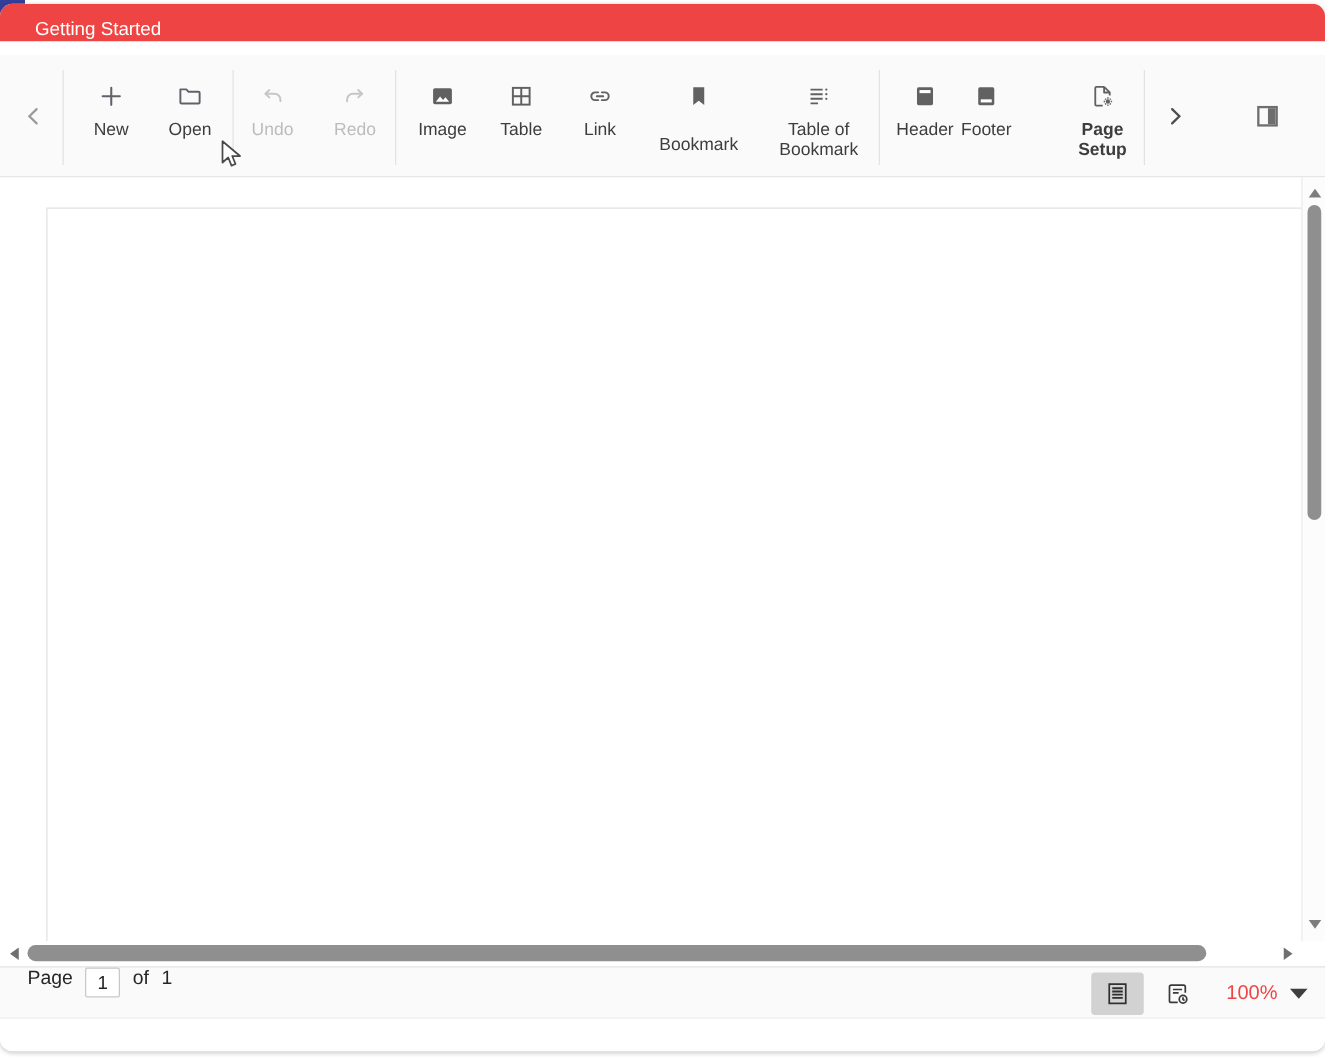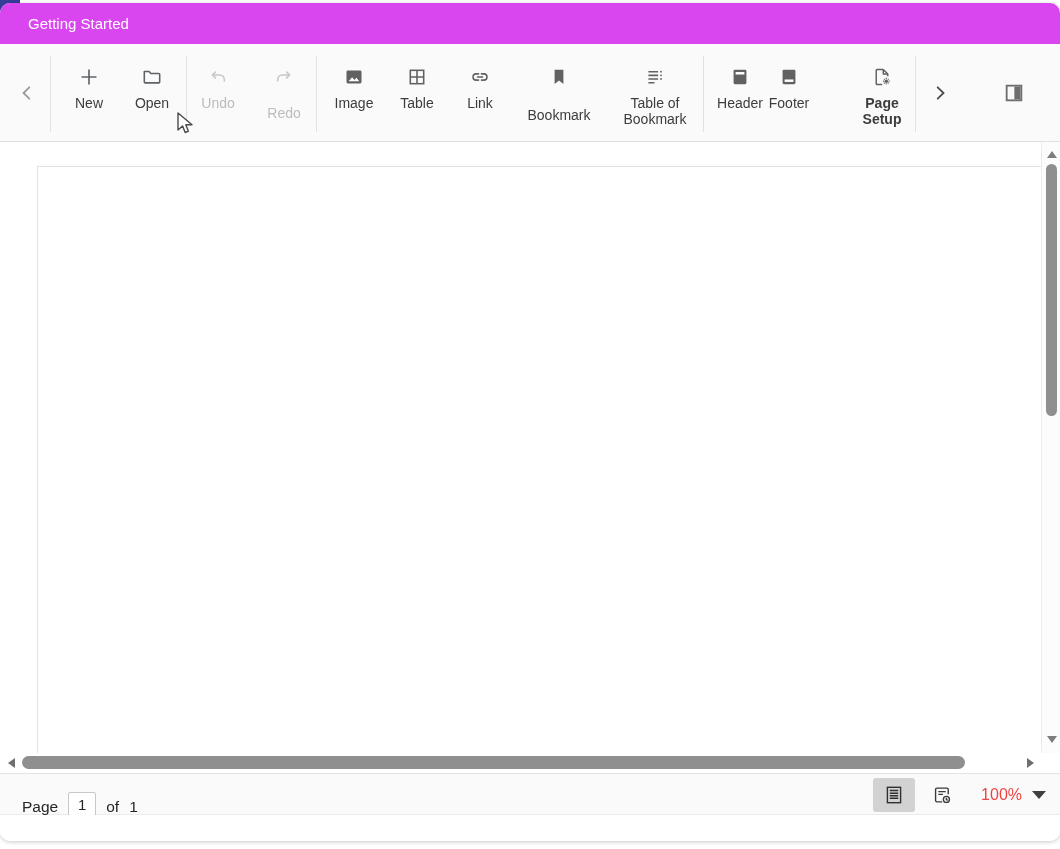--- a/index.html
+++ b/index.html
@@ -7,21 +7,21 @@
   body { font-family:"Liberation Sans", sans-serif; color:#3d3d3d; }
   #root { position:relative; width:1060px; height:849px; background:#fff; overflow:hidden; }
 
   
   .corner-accent { position:absolute; left:0; top:0; width:20px; height:20px; background:#343e9b; z-index:0; }
 
   .card { position:absolute; left:0; top:3px; width:1060px; height:838px; background:#fff;
           border-radius:10px; overflow:hidden; z-index:1; box-shadow:0 1px 4px rgba(0,0,0,.22); }
 
   
-  .titlebar { position:absolute; left:0; top:0; width:100%; height:41px; background:#d946ef; }
+  .titlebar { position:absolute; left:0; top:0; width:100%; height:30px; background:#ef4444; }
   .titlebar .title { position:absolute; left:28px; top:0; line-height:41px; color:#fff; font-size:15px; }
 
   
   .toolbar { position:absolute; left:0; top:41px; width:100%; height:98px; background:#fafafa;
              border-bottom:1px solid #e0e0e0; }
   .tb-sep { position:absolute; top:12px; height:76px; width:1px; background:#e2e2e2; }
   .tb-nav { position:absolute; top:0; height:98px; width:40px; display:flex; align-items:center; justify-content:center; cursor:pointer; }
   .tb-btn { position:absolute; top:10px; height:82px; display:flex; flex-direction:column; align-items:center;
             padding-top:12px; cursor:pointer; }
   .tb-btn .ibox { width:22px; height:22px; display:flex; align-items:center; justify-content:center; color:#5f6368; }
@@ -48,21 +48,21 @@
   .hscroll { position:absolute; left:0; top:750px; width:1041px; height:20px; background:#fff; }
   .hthumb { position:absolute; left:22px; top:3px; width:943px; height:13px; background:#8f8f8f; border-radius:7px; }
   .arr-left { position:absolute; left:8px; top:5px; width:0; height:0;
             border-top:5px solid transparent; border-bottom:5px solid transparent; border-right:7px solid #6f6f6f; }
   .arr-right { position:absolute; left:1027px; top:5px; width:0; height:0;
             border-top:5px solid transparent; border-bottom:5px solid transparent; border-left:7px solid #6f6f6f; }
 
   
   .statusbar { position:absolute; left:0; top:770px; width:100%; height:42px; background:#fafafa;
                border-top:1px solid #e4e4e4; border-bottom:1px solid #ebebeb; }
-  .pagebox { position:absolute; left:22px; top:0; height:42px; display:flex; align-items:flex-end; gap:10px;
+  .pagebox { position:absolute; left:22px; top:0; height:42px; display:flex; align-items:flex-start; gap:10px;
              font-size:15.5px; color:#262626; }
   .page-input { width:28px; height:24px; border:1px solid #c8c8c8; border-radius:2px; text-align:center;
                 font-size:15px; color:#262626; background:#fff; font-family:"Liberation Sans", sans-serif; }
   .sb-right { position:absolute; right:14px; top:0; height:42px; display:flex; align-items:center; }
   .view-btn { width:42px; height:34px; display:flex; align-items:center; justify-content:center; border-radius:3px; cursor:pointer; }
   .view-btn.selected { background:#d2d2d2; }
   .zoom-group { display:flex; align-items:center; gap:10px; margin-left:18px; cursor:pointer; }
   .zoom-text { font-size:16px; color:#ef4444; }
   .caret-down { width:0; height:0; border-left:7px solid transparent; border-right:7px solid transparent;
                 border-top:8px solid #3f3f3f; }
@@ -119,21 +119,21 @@
           <svg class="ic" viewBox="0 0 24 24">
               <g fill="none" stroke="currentColor" stroke-width="1.7" stroke-linecap="round" stroke-linejoin="round">
                 <path d="M9.2 6.6 5.8 9.8l3.4 3.2"></path>
                 <path d="M6.2 9.8h7.6a5.1 5.1 0 0 1 5.1 5.1v1.4"></path>
               </g>
             </svg>
         </span>
         <span class="lbl">Undo</span>
       </div>
 
-      <div class="tb-btn disabled" style="left:253px; width:62px;gap:10px;">
+      <div class="tb-btn disabled" style="left:253px; width:62px;">
         <span class="ibox">
           <svg class="ic" viewBox="0 0 24 24">
               <g fill="none" stroke="currentColor" stroke-width="1.7" stroke-linecap="round" stroke-linejoin="round" transform="scale(-1,1) translate(-24,0)">
                 <path d="M9.2 6.6 5.8 9.8l3.4 3.2"></path>
                 <path d="M6.2 9.8h7.6a5.1 5.1 0 0 1 5.1 5.1v1.4"></path>
               </g>
             </svg>
         </span>
         <span class="lbl">Redo</span>
       </div>

